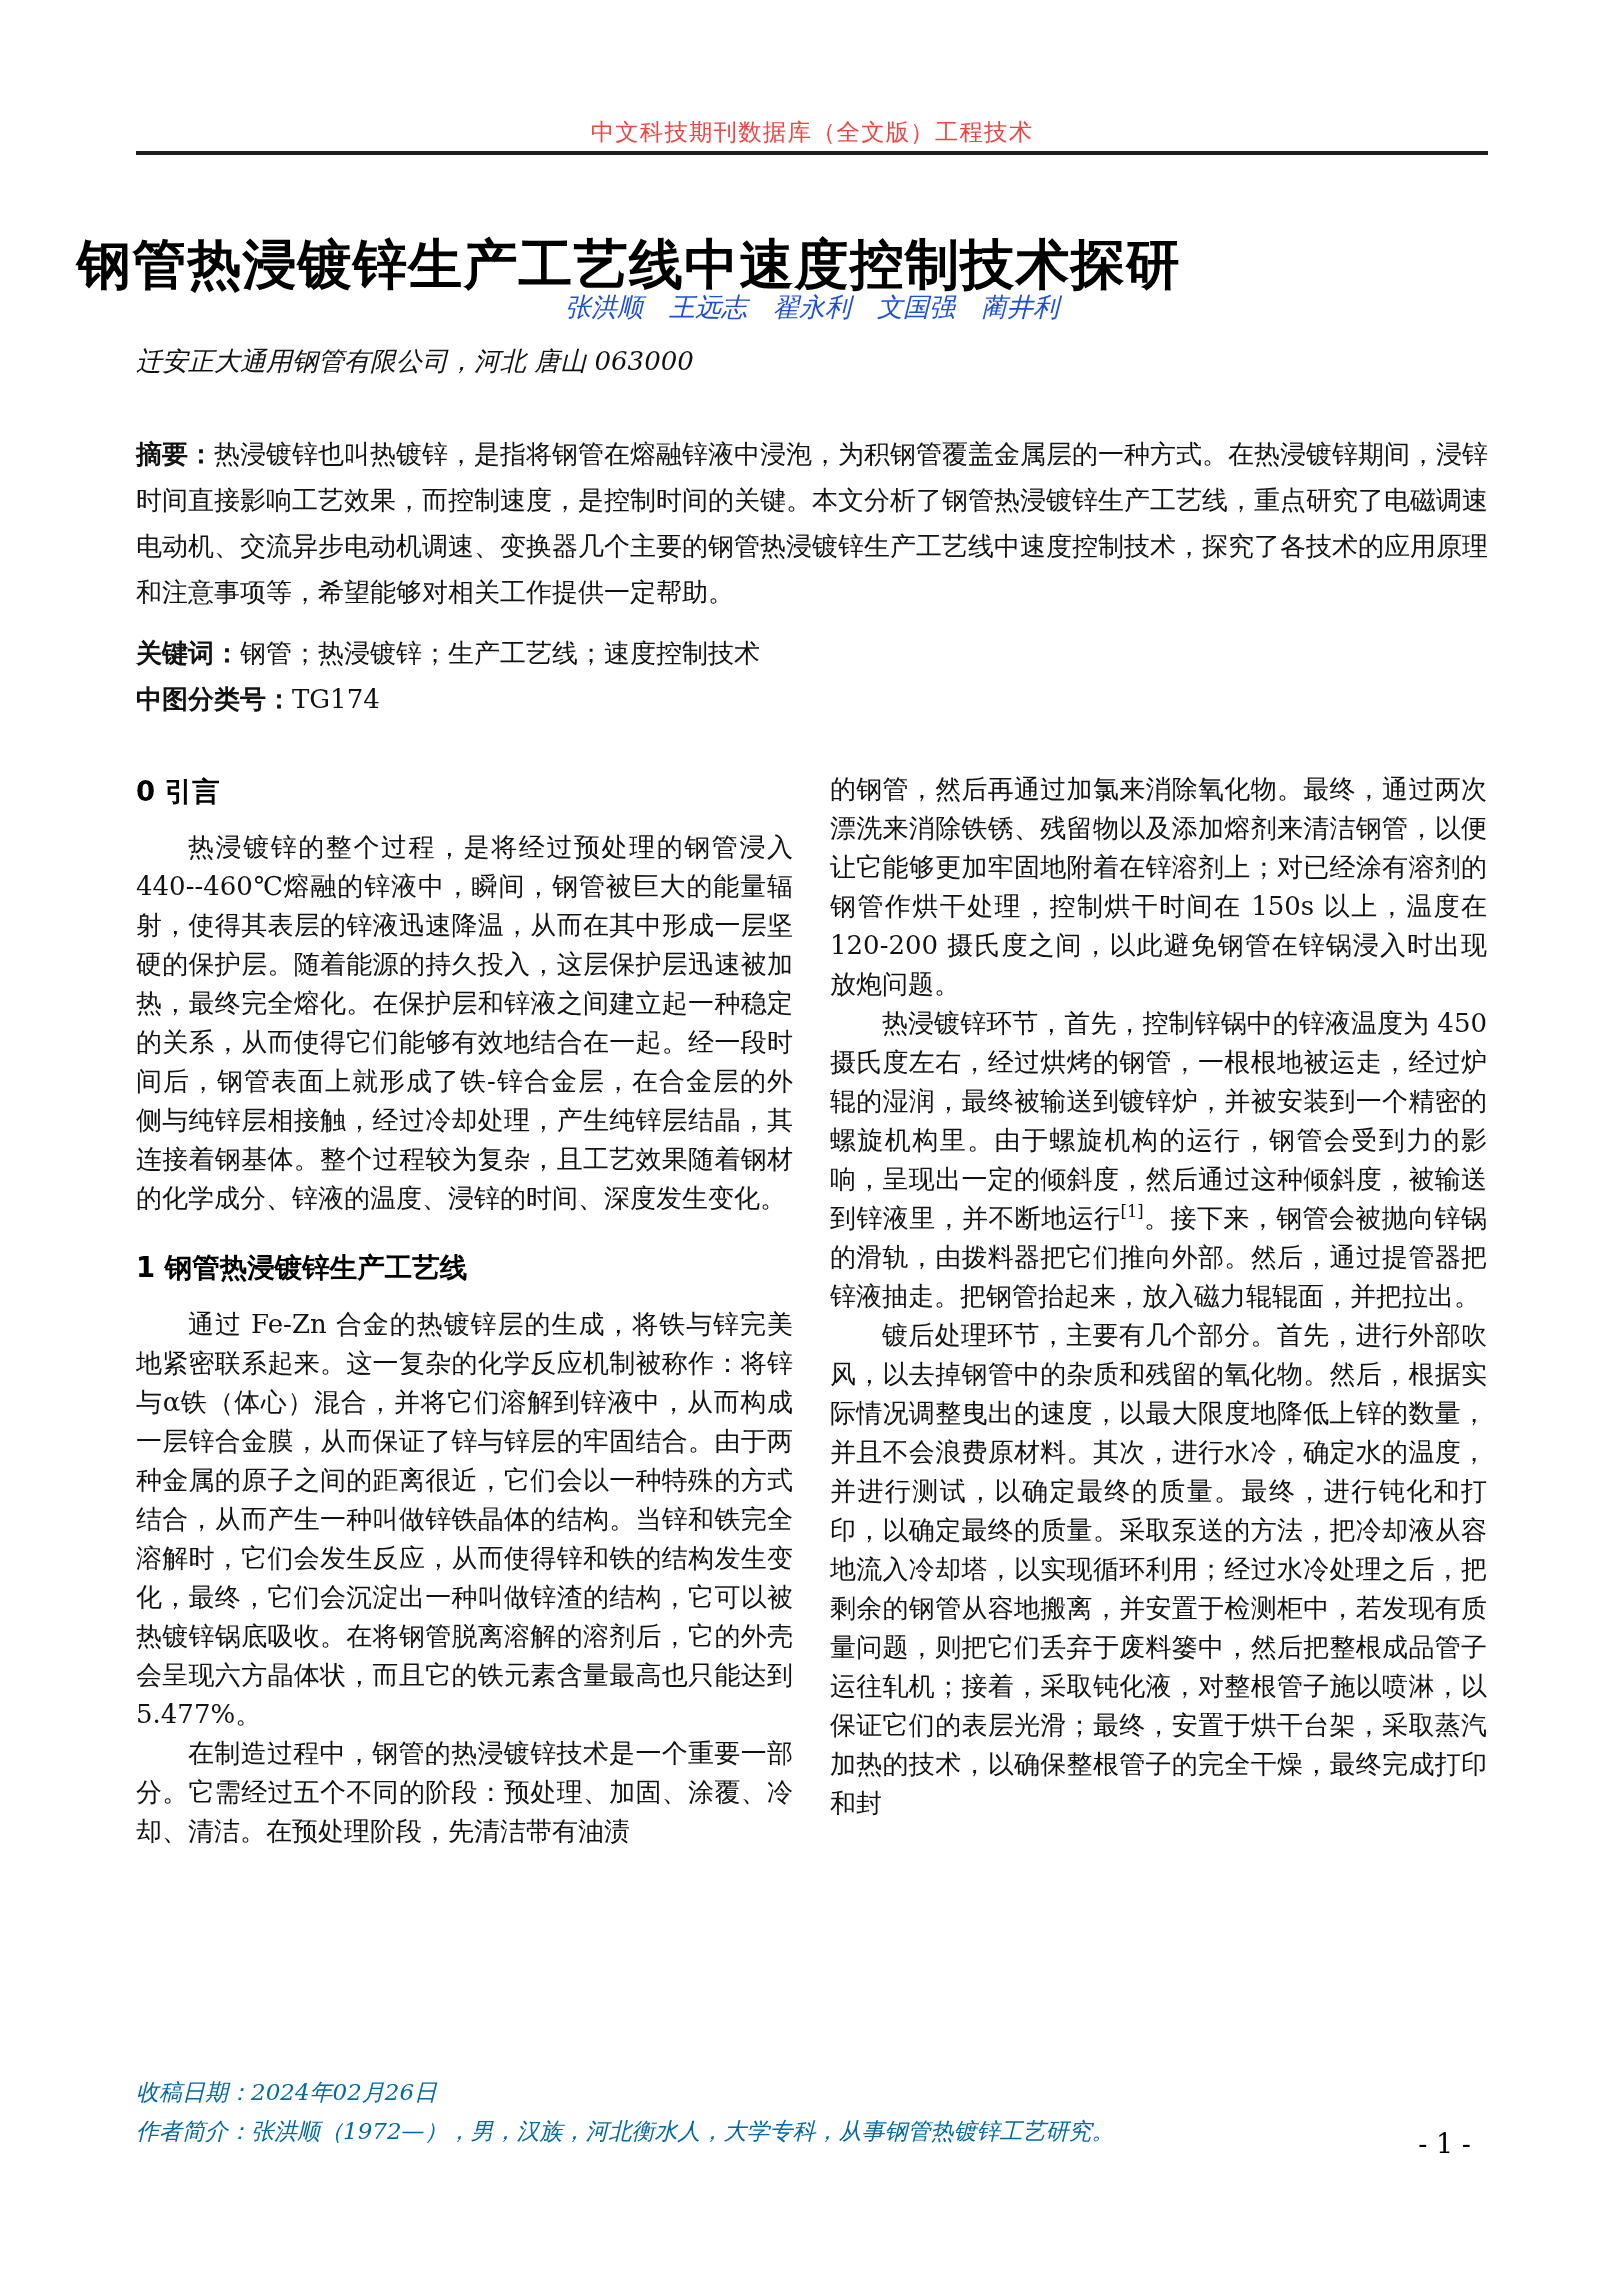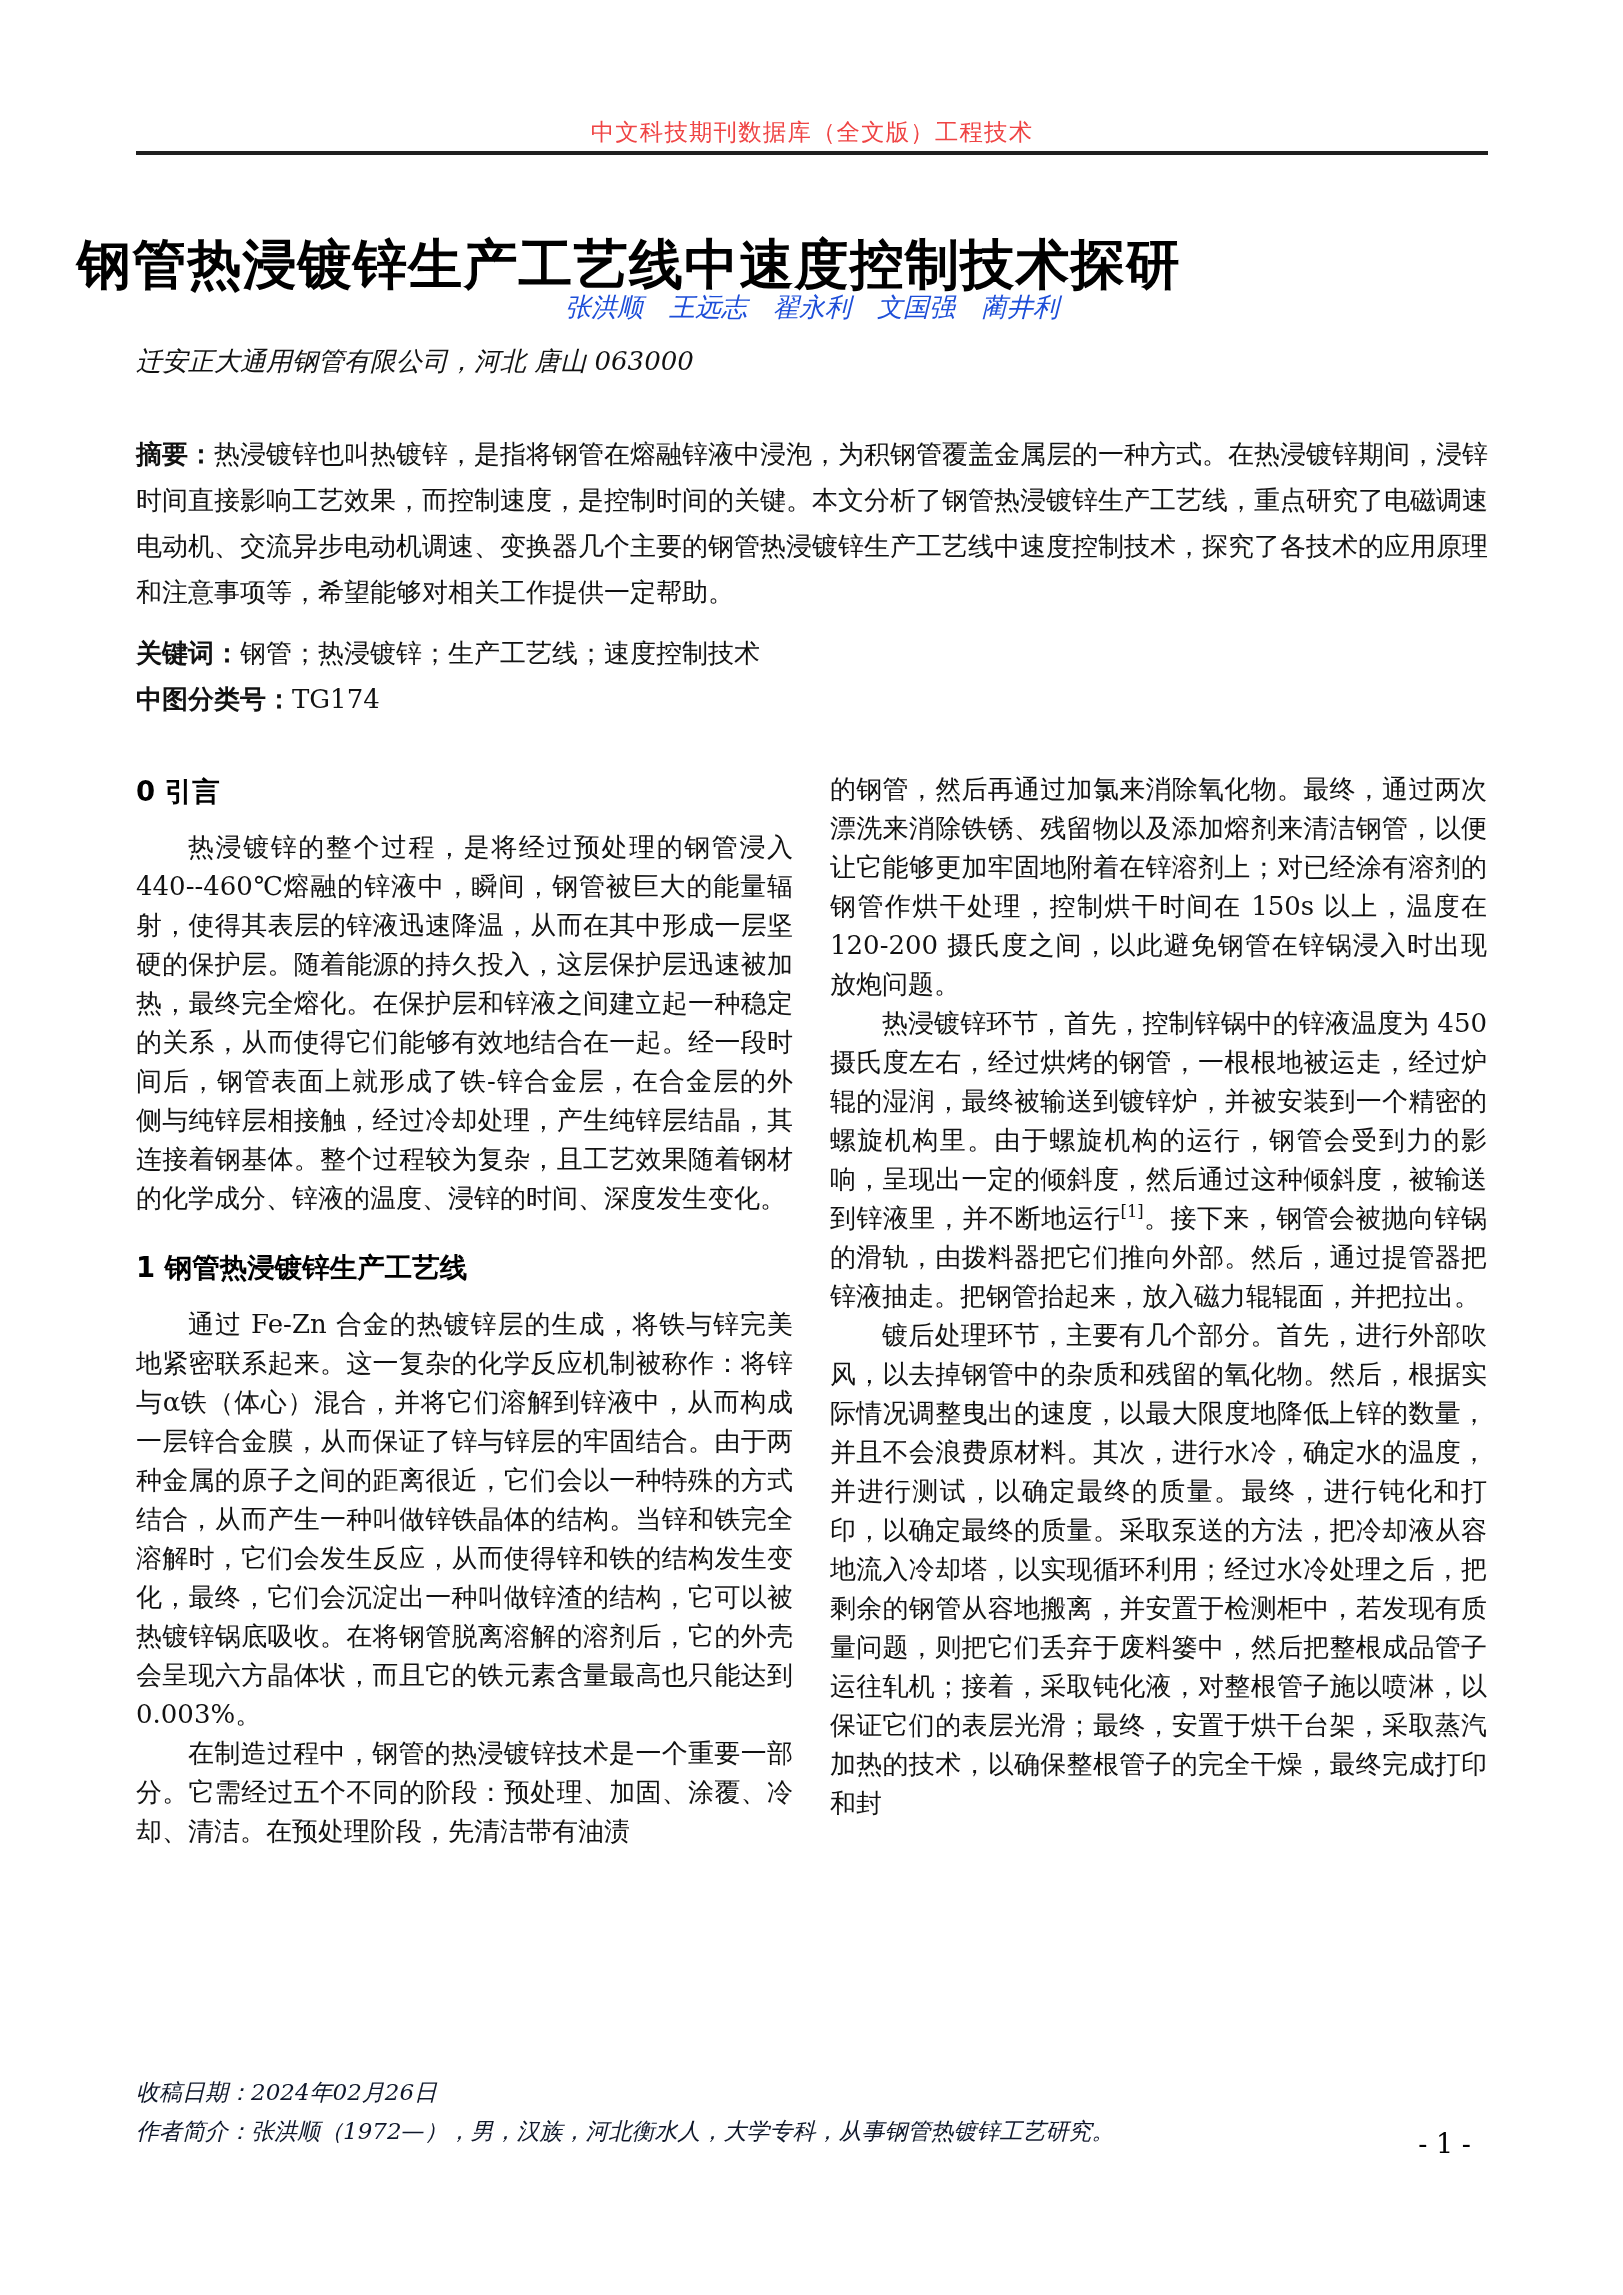--- a/index.html
+++ b/index.html
@@ -154,21 +154,21 @@
 
   
   .footer-block {
     position: absolute;
     top: 2073px;
     left: 136px;
     width: 1352px;
     font-size: 23px;
     line-height: 39px;
     font-style: italic;
-    color: #0f172a;
+    color: #0369a1;
   }
   .footer-line {
     margin: 0;
     white-space: nowrap;
   }
   .page-number {
     position: absolute;
     top: 2128px;
     left: 1402px;
     width: 85px;
@@ -201,21 +201,21 @@
 
     <p class="classification-line"><span class="meta-label">中图分类号：</span><span>TG174</span></p>
   </div>
 
   <div class="columns">
 
     <div class="col">
       <h2 class="sec-heading">0 引言</h2>
       <p class="body-para">热浸镀锌的整个过程，是将经过预处理的钢管浸入 440--460℃熔融的锌液中，瞬间，钢管被巨大的能量辐射，使得其表层的锌液迅速降温，从而在其中形成一层坚硬的保护层。随着能源的持久投入，这层保护层迅速被加热，最终完全熔化。在保护层和锌液之间建立起一种稳定的关系，从而使得它们能够有效地结合在一起。经一段时间后，钢管表面上就形成了铁-锌合金层，在合金层的外侧与纯锌层相接触，经过冷却处理，产生纯锌层结晶，其连接着钢基体。整个过程较为复杂，且工艺效果随着钢材的化学成分、锌液的温度、浸锌的时间、深度发生变化。</p>
       <h2 class="sec-heading second">1 钢管热浸镀锌生产工艺线</h2>
-      <p class="body-para">通过 Fe-Zn 合金的热镀锌层的生成，将铁与锌完美地紧密联系起来。这一复杂的化学反应机制被称作：将锌与α铁（体心）混合，并将它们溶解到锌液中，从而构成一层锌合金膜，从而保证了锌与锌层的牢固结合。由于两种金属的原子之间的距离很近，它们会以一种特殊的方式结合，从而产生一种叫做锌铁晶体的结构。当锌和铁完全溶解时，它们会发生反应，从而使得锌和铁的结构发生变化，最终，它们会沉淀出一种叫做锌渣的结构，它可以被热镀锌锅底吸收。在将钢管脱离溶解的溶剂后，它的外壳会呈现六方晶体状，而且它的铁元素含量最高也只能达到 0.003%。</p>
+      <p class="body-para">通过 Fe-Zn 合金的热镀锌层的生成，将铁与锌完美地紧密联系起来。这一复杂的化学反应机制被称作：将锌与α铁（体心）混合，并将它们溶解到锌液中，从而构成一层锌合金膜，从而保证了锌与锌层的牢固结合。由于两种金属的原子之间的距离很近，它们会以一种特殊的方式结合，从而产生一种叫做锌铁晶体的结构。当锌和铁完全溶解时，它们会发生反应，从而使得锌和铁的结构发生变化，最终，它们会沉淀出一种叫做锌渣的结构，它可以被热镀锌锅底吸收。在将钢管脱离溶解的溶剂后，它的外壳会呈现六方晶体状，而且它的铁元素含量最高也只能达到 5.477%。</p>
       <p class="body-para">在制造过程中，钢管的热浸镀锌技术是一个重要一部分。它需经过五个不同的阶段：预处理、加固、涂覆、冷却、清洁。在预处理阶段，先清洁带有油渍</p>
     </div>
 
     <div class="col">
       <p class="body-para no-indent">的钢管，然后再通过加氯来消除氧化物。最终，通过两次漂洗来消除铁锈、残留物以及添加熔剂来清洁钢管，以便让它能够更加牢固地附着在锌溶剂上；对已经涂有溶剂的钢管作烘干处理，控制烘干时间在 150s 以上，温度在 120-200 摄氏度之间，以此避免钢管在锌锅浸入时出现放炮问题。</p>
       <p class="body-para"><span>热浸镀锌环节，首先，控制锌锅中的锌液温度为 450 摄氏度左右，经过烘烤的钢管，一根根地被运走，经过炉辊的湿润，最终被输送到镀锌炉，并被安装到一个精密的螺旋机构里。由于螺旋机构的运行，钢管会受到力的影响，呈现出一定的倾斜度，然后通过这种倾斜度，被输送到锌液里，并不断地运行</span><sup>[1]</sup><span>。接下来，钢管会被抛向锌锅的滑轨，由拨料器把它们推向外部。然后，通过提管器把锌液抽走。把钢管抬起来，放入磁力辊辊面，并把拉出。</span></p>
       <p class="body-para">镀后处理环节，主要有几个部分。首先，进行外部吹风，以去掉钢管中的杂质和残留的氧化物。然后，根据实际情况调整曳出的速度，以最大限度地降低上锌的数量，并且不会浪费原材料。其次，进行水冷，确定水的温度，并进行测试，以确定最终的质量。最终，进行钝化和打印，以确定最终的质量。采取泵送的方法，把冷却液从容地流入冷却塔，以实现循环利用；经过水冷处理之后，把剩余的钢管从容地搬离，并安置于检测柜中，若发现有质量问题，则把它们丢弃于废料篓中，然后把整根成品管子运往轧机；接着，采取钝化液，对整根管子施以喷淋，以保证它们的表层光滑；最终，安置于烘干台架，采取蒸汽加热的技术，以确保整根管子的完全干燥，最终完成打印和封</p>
     </div>
 
   </div>

